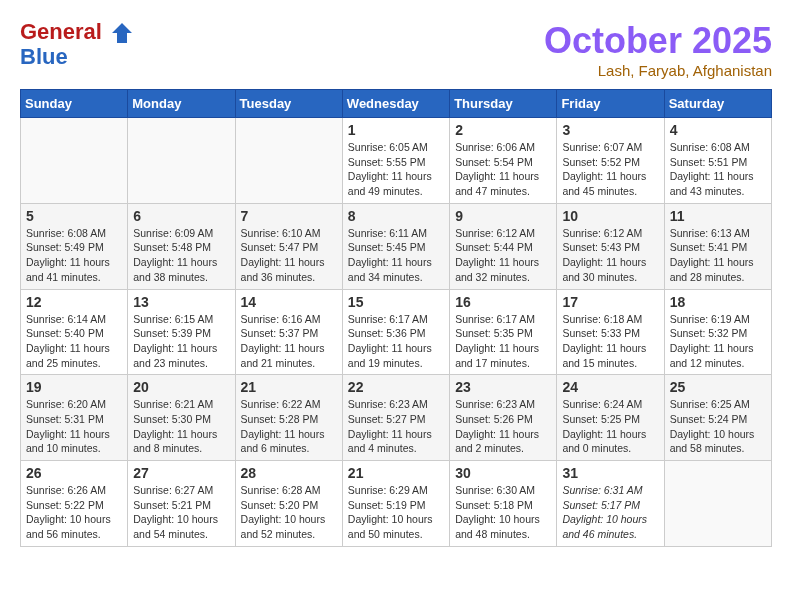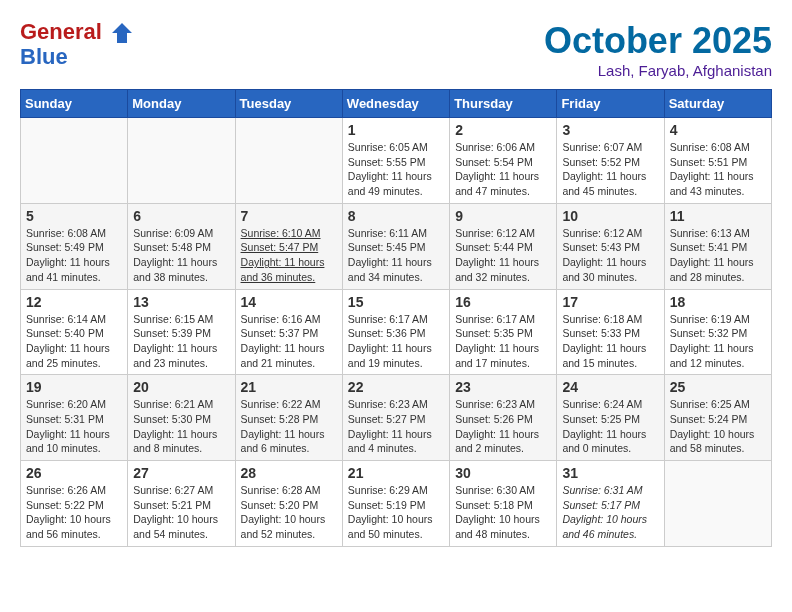--- a/index.html
+++ b/index.html
@@ -33,25 +33,25 @@
       width: 24px;
       height: 24px;
       margin-left: 2px;
     }
     .title-block {
       text-align: right;
     }
     .month-title {
       font-size: 36px;
       font-weight: bold;
-      color: #0369a1;
+      color: #8b5cf6;
     }
     .location {
       font-size: 15px;
-      color: #4c1d95;
+      color: #a16207;
     }
     table {
       width: 100%;
       border-collapse: collapse;
       table-layout: fixed;
       padding-left: 16px;
     }
     thead tr th {
       background-color: #2866c0;
       color: #fff;
@@ -165,21 +165,21 @@
         </td>
         <td>
           <div class="day-number">6</div>
           <div class="day-info" style="white-space: pre-line;">Sunrise: 6:09 AM
 Sunset: 5:48 PM
 Daylight: 11 hours
 and 38 minutes.</div>
         </td>
         <td>
           <div class="day-number">7</div>
-          <div class="day-info" style="white-space: pre-line; text-decoration: underline;">Sunrise: 6:10 AM
+          <div class="day-info" style="white-space: pre-line;">Sunrise: 6:10 AM
 Sunset: 5:47 PM
 Daylight: 11 hours
 and 36 minutes.</div>
         </td>
         <td>
           <div class="day-number">8</div>
           <div class="day-info" style="white-space: pre-line;">Sunrise: 6:11 AM
 Sunset: 5:45 PM
 Daylight: 11 hours
 and 34 minutes.</div>

